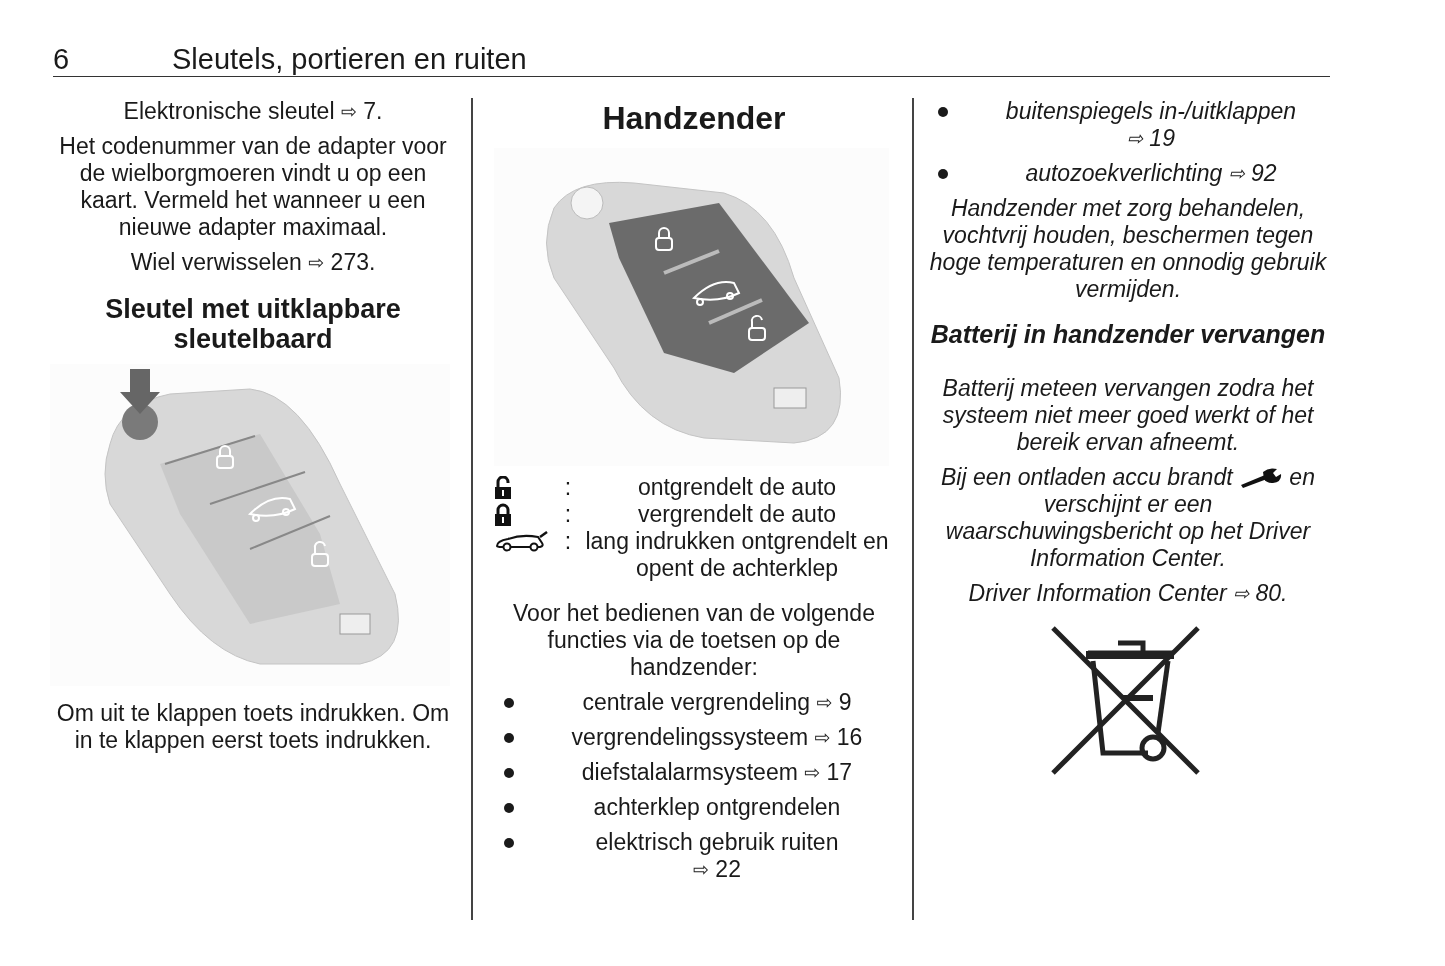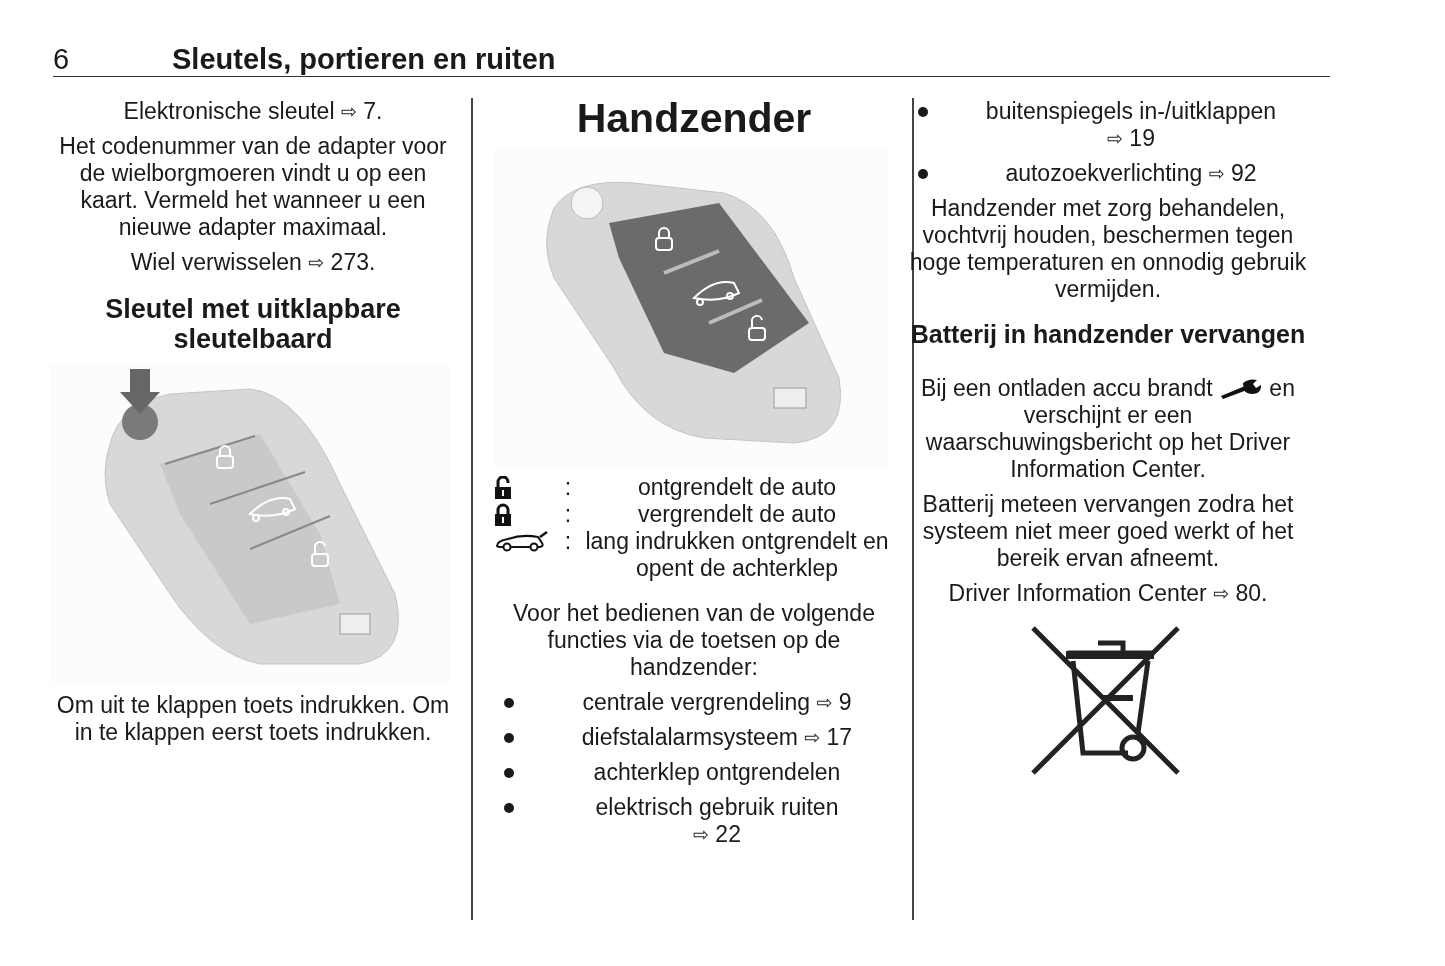--- a/index.html
+++ b/index.html
@@ -2,29 +2,29 @@
 <html><head>
 <meta charset="utf-8">
 <style>
   html, body { margin: 0; padding: 0; background: #ffffff; }
   body {
     width: 1445px; height: 966px; position: relative; overflow: hidden;
     font-family: "Liberation Sans", sans-serif; color: #1a1a1a;
   }
   .page-header { position: absolute; left: 53px; top: 40px; width: 1277px; height: 36px; border-bottom: 1.5px solid #333; }
   .page-number { position: absolute; left: 0; top: 3px; font-size: 29px; }
-  .page-title { position: absolute; left: 119px; top: 3px; font-size: 29px; font-weight: bold; }
+  .page-title { position: absolute; left: 119px; top: 3px; font-size: 29px; }
   .col { position: absolute; top: 98px; text-align: center; }
   .col-1 { left: 53px; width: 400px; }
   .col-2 { left: 494px; width: 400px; }
-  .col-3 { left: 908px; width: 400px; }
+  .col-3 { left: 928px; width: 400px; font-style: italic; }
   .divider { position: absolute; top: 98px; width: 1.5px; height: 822px; background: #444; }
   .p { font-size: 23px; line-height: 27px; margin: 0 0 8px 0; }
   .h2 { font-size: 27px; line-height: 30px; margin: 0 0 10px 0; }
-  .h1 { font-size: 41px; line-height: 40px; margin: 0 0 10px 0; }
+  .h1 { font-size: 32px; line-height: 40px; margin: 0 0 10px 0; }
   .ref-arrow { display: inline-block; font-size: 19px; vertical-align: 1px; }
   .figure { position: relative; background: #fcfcfc; }
   .bullets { list-style: none; margin: 0 0 6px 0; padding: 0; }
   .bullets li { position: relative; padding-left: 46px; font-size: 23px; line-height: 27px; margin-bottom: 8px; }
   .bullets li .dot { position: absolute; left: 10px; top: 9px; width: 10px; height: 10px; border-radius: 50%; background: #1a1a1a; }
   .legend { margin: 8px 0 18px 0; }
   .legend-row { display: flex; font-size: 23px; line-height: 27px; }
   .legend-icon { width: 62px; height: 27px; display: flex; align-items: center; }
   .legend-colon { width: 24px; }
   .legend-text { flex: 1; }
@@ -68,21 +68,21 @@
           <circle cx="206" cy="154" r="3"></circle>
           <circle cx="236" cy="148" r="3"></circle>
         <rect x="262" y="190" width="16" height="12" rx="3"></rect>
           <path d="M265 190 v-6 a5 5 0 0 1 10 -2"></path>
       </g>
       <circle cx="90" cy="58" r="18" fill="#7a7a7a"></circle>
       <path d="M80 5 L100 5 L100 28 L110 28 L90 50 L70 28 L80 28 Z" fill="#666"></path>
       <rect x="290" y="250" width="30" height="20" fill="#eee" stroke="#999"></rect>
     </svg>
   </div>
-  <p class="p" style="margin-top:6px">Om uit te klappen toets indrukken. Om in te klappen eerst toets indrukken.</p>
+  <p class="p" style="margin-top:14px">Om uit te klappen toets indrukken. Om in te klappen eerst toets indrukken.</p>
 </div>
 
 <div class="col col-2">
   <h1 class="h1">Handzender</h1>
   <div class="figure" style="width:395px;height:318px">
     <svg width="395" height="318" viewBox="0 0 395 318">
       <path d="M60 60 Q80 30 140 35 L230 45 Q280 60 300 130 L345 230 Q355 290 300 295 L210 290 Q150 280 120 220 L60 130 Q45 95 60 60 Z" fill="#d8d8d8" stroke="#c4c4c4"></path>
       <path d="M115 75 L225 55 L315 175 L240 225 L170 205 L125 110 Z" fill="#6b6b6b"></path>
       <line x1="170" y1="125" x2="225" y2="103" stroke="#bbb" stroke-width="4"></line>
       <line x1="215" y1="175" x2="268" y2="152" stroke="#bbb" stroke-width="4"></line>
@@ -133,42 +133,43 @@
           </svg>
       </span>
       <span class="legend-colon">:</span>
       <span class="legend-text">lang indrukken ontgrendelt en opent de achterklep</span>
     </div>
   </div>
 
   <p class="p">Voor het bedienen van de volgende functies via de toetsen op de handzender:</p>
   <ul class="bullets">
     <li><span class="dot"></span><span>centrale vergrendeling</span> <span class="ref-arrow">⇨</span> <span>9</span></li>
+    <li><span class="dot"></span><span>vergrendelingssysteem</span> <span class="ref-arrow">⇨</span> <span>16</span></li>
     <li><span class="dot"></span><span>diefstalalarmsysteem</span> <span class="ref-arrow">⇨</span> <span>17</span></li>
     <li><span class="dot"></span><span>achterklep ontgrendelen</span></li>
     <li><span class="dot"></span><span>elektrisch gebruik ruiten</span><br><span class="ref-arrow">⇨</span> <span>22</span></li>
   </ul>
 </div>
 
 <div class="col col-3">
   <ul class="bullets">
     <li><span class="dot"></span><span>buitenspiegels in-/uitklappen</span><br><span class="ref-arrow">⇨</span> <span>19</span></li>
     <li><span class="dot"></span><span>autozoekverlichting</span> <span class="ref-arrow">⇨</span> <span>92</span></li>
   </ul>
   <p class="p">Handzender met zorg behandelen, vochtvrij houden, beschermen tegen hoge temperaturen en onnodig gebruik vermijden.</p>
   <h2 class="h2" style="font-size:25px;margin-top:16px;margin-bottom:26px">Batterij in handzender vervangen</h2>
+  <p class="p">Batterij meteen vervangen zodra het systeem niet meer goed werkt of het bereik ervan afneemt.</p>
   <p class="p">
     <span>Bij een ontladen accu brandt</span>
     <svg class="wrench" width="44" height="20" viewBox="0 0 44 20">
         <path d="M2 17 L26 7 L28 11 L4 20 Z" fill="#111"></path>
         <path d="M24 4 Q30 -1 38 1 L34 5 L37 9 L42 6 Q43 14 34 15 Q27 15 25 11 Z" fill="#111"></path>
       </svg>
     <span>en verschijnt er een waarschuwingsbericht op het Driver Information Center.</span>
   </p>
-  <p class="p">Batterij meteen vervangen zodra het systeem niet meer goed werkt of het bereik ervan afneemt.</p>
   <p class="p">
     <span>Driver Information Center</span>
     <span class="ref-arrow">⇨</span>
     <span>80.</span>
   </p>
   <div style="margin:16px 0 0 120px;width:155px;height:155px">
     <svg width="155" height="155" viewBox="0 0 155 155">
       <g stroke="#222" stroke-width="5" fill="none">
         <path d="M40 30 L125 30"></path>
         <path d="M45 38 L55 130 L100 130"></path>

